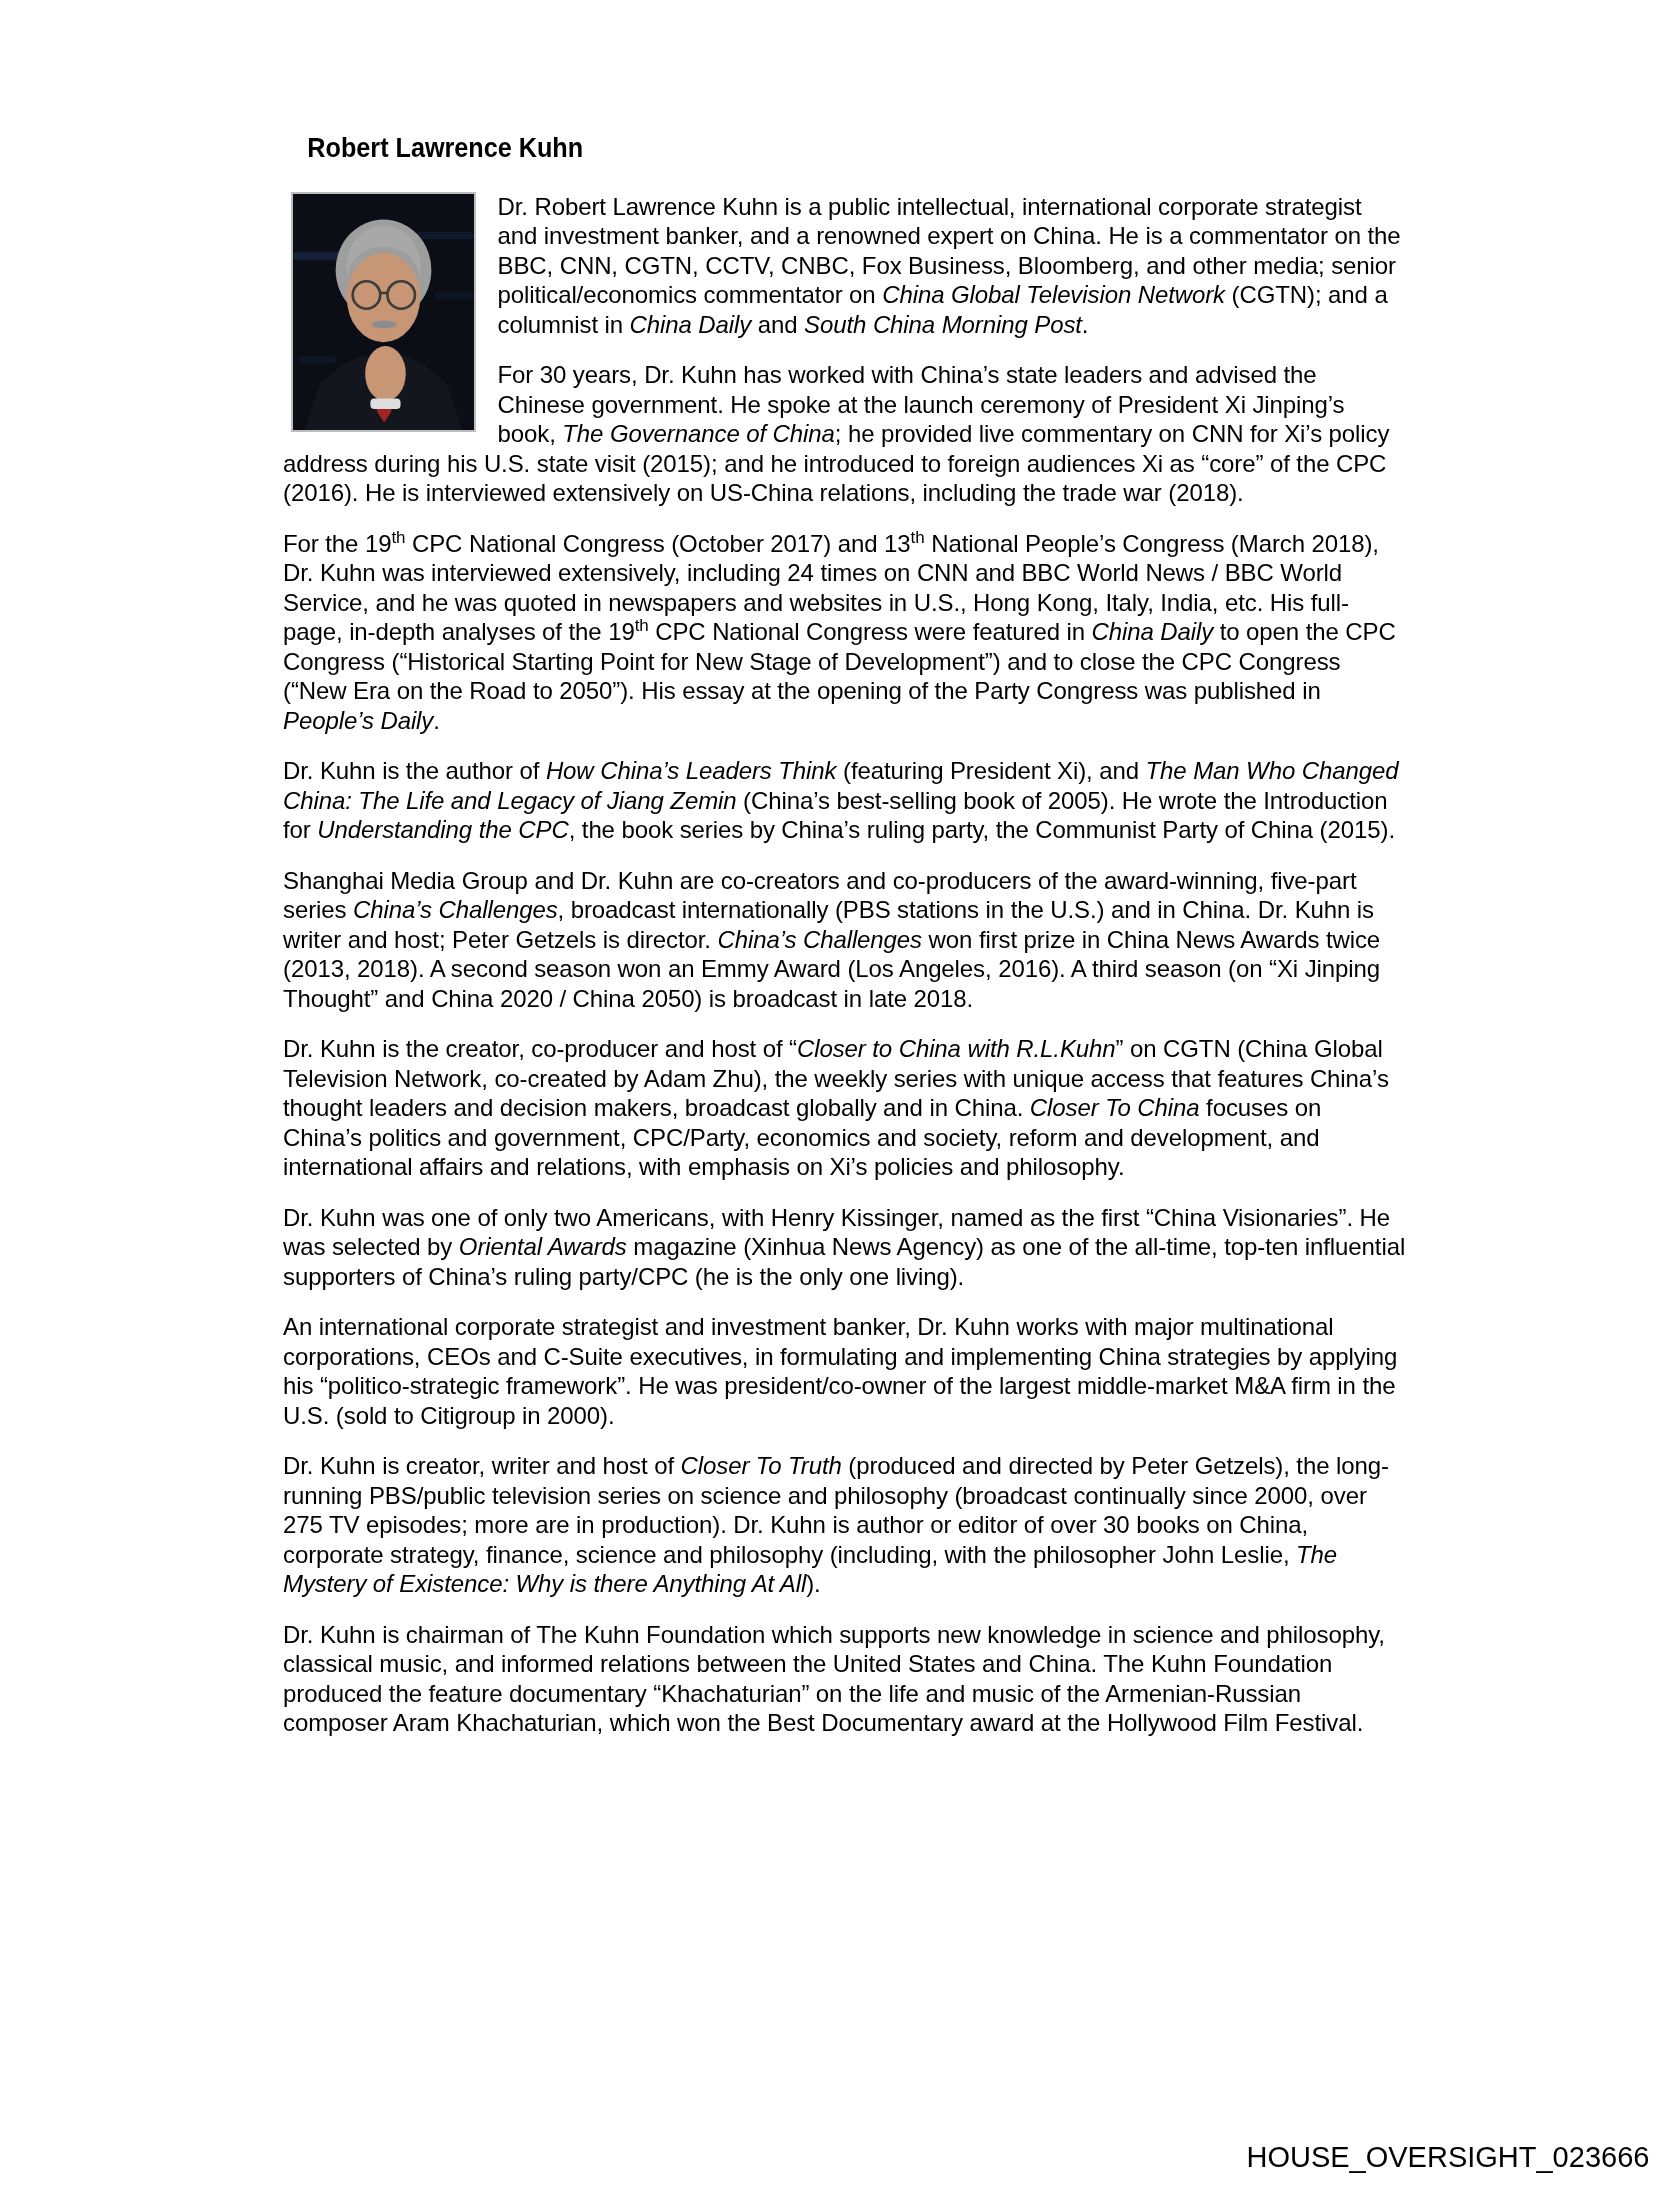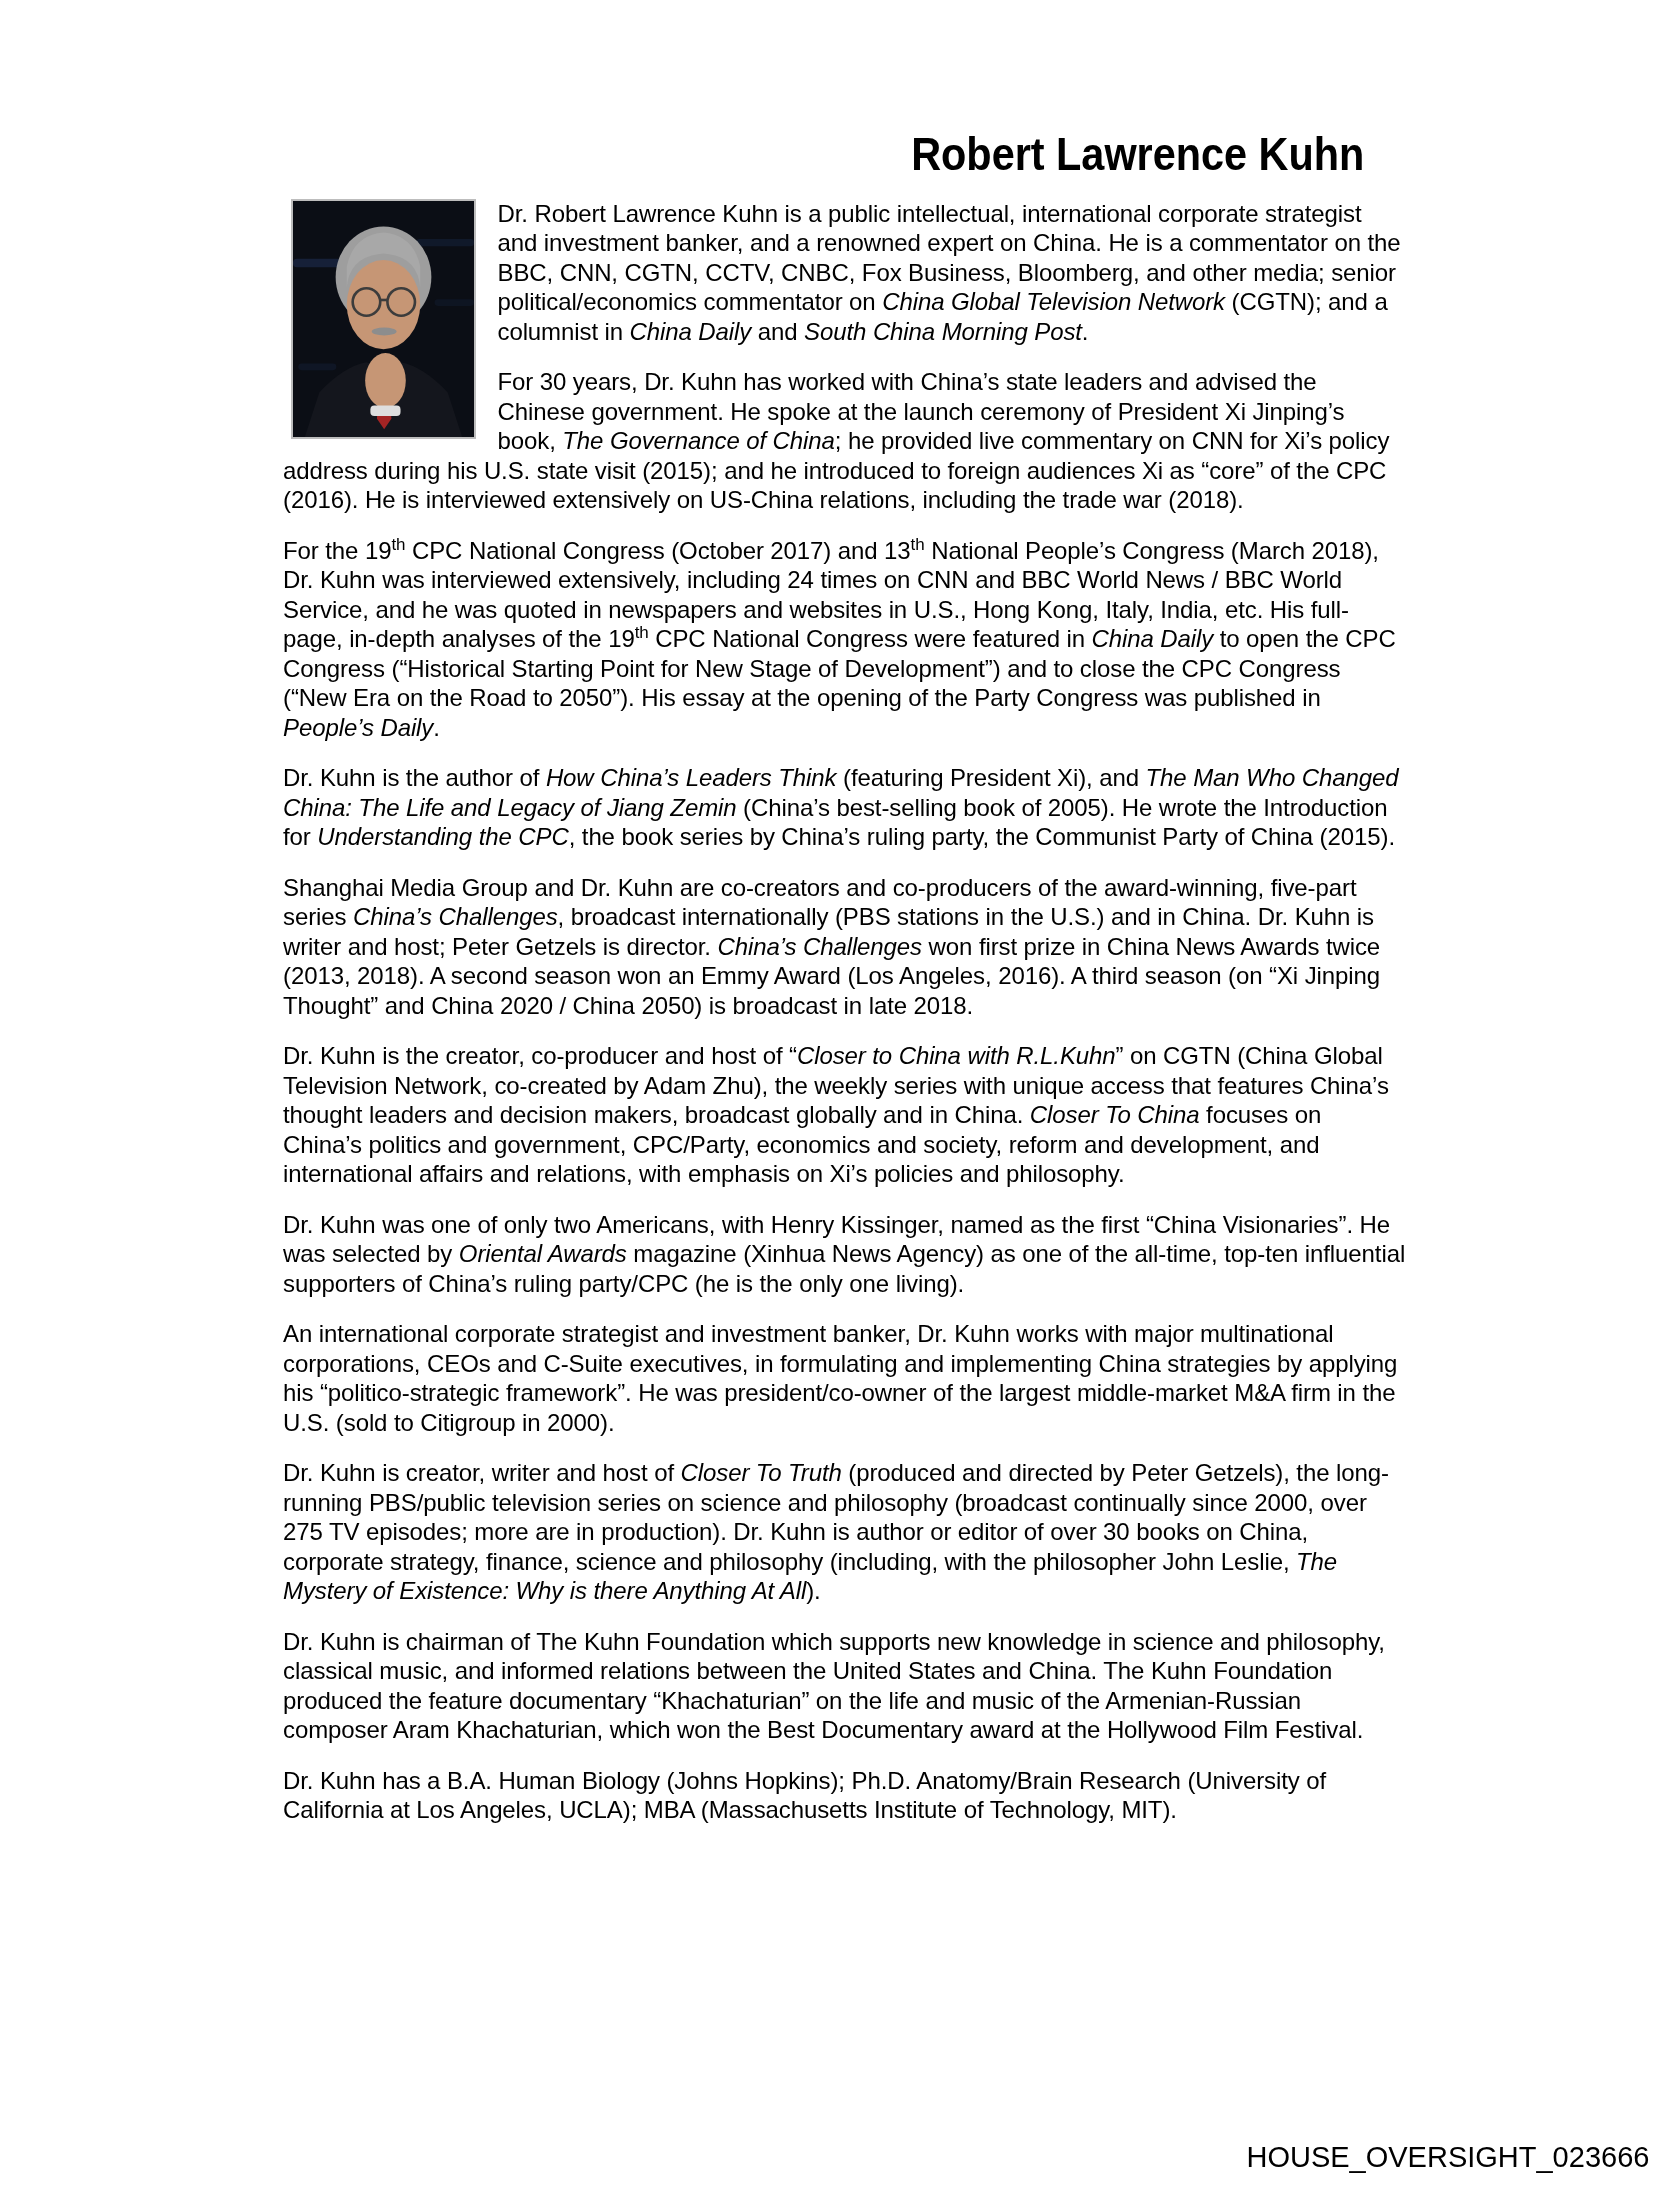--- a/index.html
+++ b/index.html
@@ -7,25 +7,25 @@
     position:relative;
     width:1669px;height:2205px;
     background:#ffffff;
     font-family:"Liberation Sans","DejaVu Sans",sans-serif;
     color:#000;
     box-sizing:border-box;
     padding:118px 263px 0 283px;
     overflow:hidden;
   }
   h1.doc-title{
-    margin:16px;
-    font-size:46px;
+    margin:9px;
+    font-size:28px;
     line-height:41px;
     font-weight:bold;
-    text-align:right;
+    text-align:left;
     white-space:nowrap;
   }
   h1.doc-title .squeeze{
     display:inline-block;
     transform:scaleX(0.9);
     transform-origin:center;
   }
   .body-text{
     margin-top:23.6px;
     font-size:24px;
@@ -94,21 +94,20 @@
         <p><span>Dr. Robert Lawrence Kuhn is a public intellectual, international corporate strategist and investment banker, and a renowned expert on China. He is a commentator on the BBC, CNN, CGTN, CCTV, CNBC, Fox Business, Bloomberg, and other media; senior political/economics commentator on </span><span class="it">China Global Television Network</span><span> (CGTN); and a columnist in </span><span class="it">China Daily</span><span> and </span><span class="it">South China Morning Post</span><span>.</span></p>
         <p><span>For 30 years, Dr. Kuhn has worked with China’s state leaders and advised the Chinese government. He spoke at the launch ceremony of President Xi Jinping’s book, </span><span class="it">The Governance of China</span><span>; he provided live commentary on CNN for Xi’s policy address during his U.S. state visit (2015); and he introduced to foreign audiences Xi as “core” of the CPC (2016). He is interviewed extensively on US-China relations, including the trade war (2018).</span></p>
         <p><span>For the 19</span><span class="sup">th</span><span> CPC National Congress (October 2017) and 13</span><span class="sup">th</span><span> National People’s Congress (March 2018), Dr. Kuhn was interviewed extensively, including 24 times on CNN and BBC World News / BBC World Service, and he was quoted in newspapers and websites in U.S., Hong Kong, Italy, India, etc. His full-page, in-depth analyses of the 19</span><span class="sup">th</span><span> CPC National Congress were featured in </span><span class="it">China Daily</span><span> to open the CPC Congress (“Historical Starting Point for New Stage of Development”) and to close the CPC Congress (“New Era on the Road to 2050”). His essay at the opening of the Party Congress was published in </span><span class="it">People’s Daily</span><span>.</span></p>
         <p><span>Dr. Kuhn is the author of </span><span class="it">How China’s Leaders Think</span><span> (featuring President Xi), and </span><span class="it">The Man Who Changed China: The Life and Legacy of Jiang Zemin</span><span> (China’s best-selling book of 2005). He wrote the Introduction for </span><span class="it">Understanding the CPC</span><span>, the book series by China’s ruling party, the Communist Party of China (2015).</span></p>
         <p><span>Shanghai Media Group and Dr. Kuhn are co-creators and co-producers of the award-winning, five-part series </span><span class="it">China’s Challenges</span><span>, broadcast internationally (PBS stations in the U.S.) and in China. Dr. Kuhn is writer and host; Peter Getzels is director. </span><span class="it">China’s Challenges</span><span> won first prize in China News Awards twice (2013, 2018). A second season won an Emmy Award (Los Angeles, 2016). A third season (on “Xi Jinping Thought” and China 2020 / China 2050) is broadcast in late 2018.</span></p>
         <p><span>Dr. Kuhn is the creator, co-producer and host of “</span><span class="it">Closer to China with R.L.Kuhn</span><span>” on CGTN (China Global Television Network, co-created by Adam Zhu), the weekly series with unique access that features China’s thought leaders and decision makers, broadcast globally and in China. </span><span class="it">Closer To China</span><span> focuses on China’s politics and government, CPC/Party, economics and society, reform and development, and international affairs and relations, with emphasis on Xi’s policies and philosophy.</span></p>
         <p><span>Dr. Kuhn was one of only two Americans, with Henry Kissinger, named as the first “China Visionaries”. He was selected by </span><span class="it">Oriental Awards</span><span> magazine (Xinhua News Agency) as one of the all-time, top-ten influential supporters of China’s ruling party/CPC (he is the only one living).</span></p>
         <p><span>An international corporate strategist and investment banker, Dr. Kuhn works with major multinational corporations, CEOs and C-Suite executives, in formulating and implementing China strategies by applying his “politico-strategic framework”. He was president/co-owner of the largest middle-market M&amp;A firm in the U.S. (sold to Citigroup in 2000).</span></p>
         <p><span>Dr. Kuhn is creator, writer and host of </span><span class="it">Closer To Truth</span><span> (produced and directed by Peter Getzels), the long-running PBS/public television series on science and philosophy (broadcast continually since 2000, over 275 TV episodes; more are in production). Dr. Kuhn is author or editor of over 30 books on China, corporate strategy, finance, science and philosophy (including, with the philosopher John Leslie, </span><span class="it">The Mystery of Existence: Why is there Anything At All</span><span>).</span></p>
         <p><span>Dr. Kuhn is chairman of The Kuhn Foundation which supports new knowledge in science and philosophy, classical music, and informed relations between the United States and China. The Kuhn Foundation produced the feature documentary “Khachaturian” on the life and music of the Armenian-Russian composer Aram Khachaturian, which won the Best Documentary award at the Hollywood Film Festival.</span></p>
-        <p><span>Dr. Kuhn has a B.A. Human Biology (Johns Hopkins); Ph.D. Anatomy/Brain Research (University of California at Los Angeles, UCLA); MBA (Massachusetts Institute of Technology, MIT).</span></p>
       </div>
 
   </div>
 
   <div class="footer">HOUSE_OVERSIGHT_023666</div>
 
 </div>
 
 
 </body></html>

